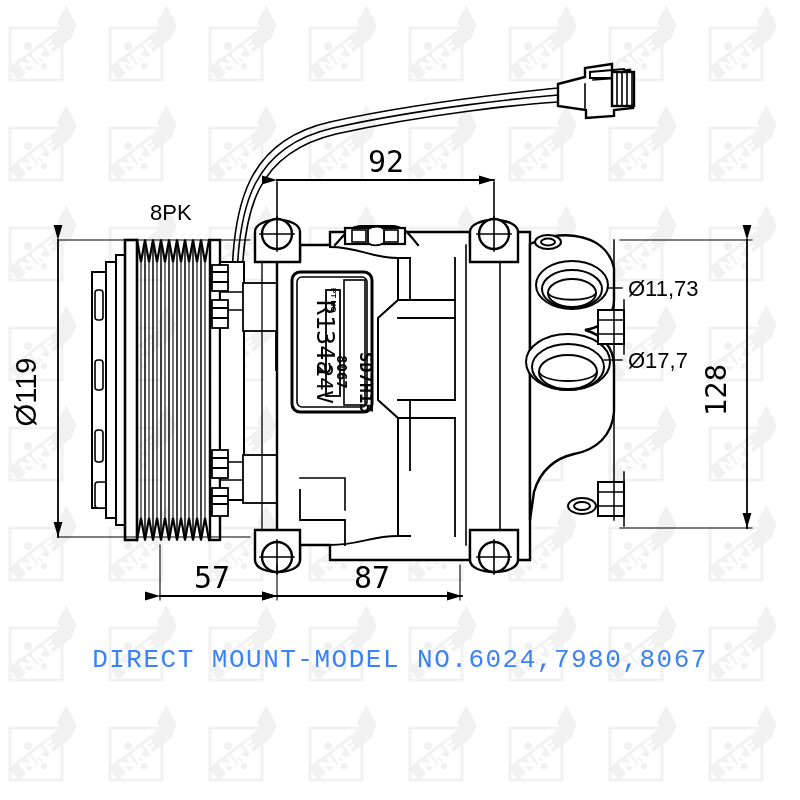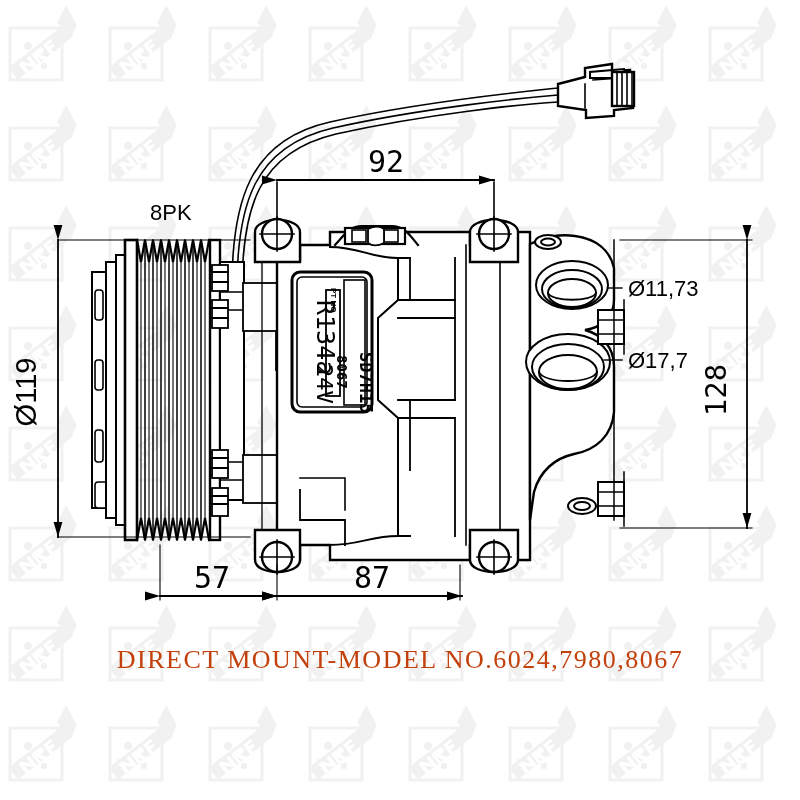--- a/index.html
+++ b/index.html
@@ -27,24 +27,24 @@
   }
   .caption-layer {
     position: absolute;
     left: 0;
     top: 640px;
     width: 800px;
     text-align: center;
     pointer-events: none;
   }
   .caption-line {
-    font-family: Liberation Serif, serif;
+    font-family: Liberation Mono, monospace;
     font-size: 26px;
     letter-spacing: 1.5px;
-    color: #c2410c;
+    color: #3b82f6;
     line-height: 40px;
     white-space: pre;
   }
 </style>
 </head>
 <body>
 
 <div id="stage">
 
   <svg id="drawing" viewBox="0 0 800 800">

